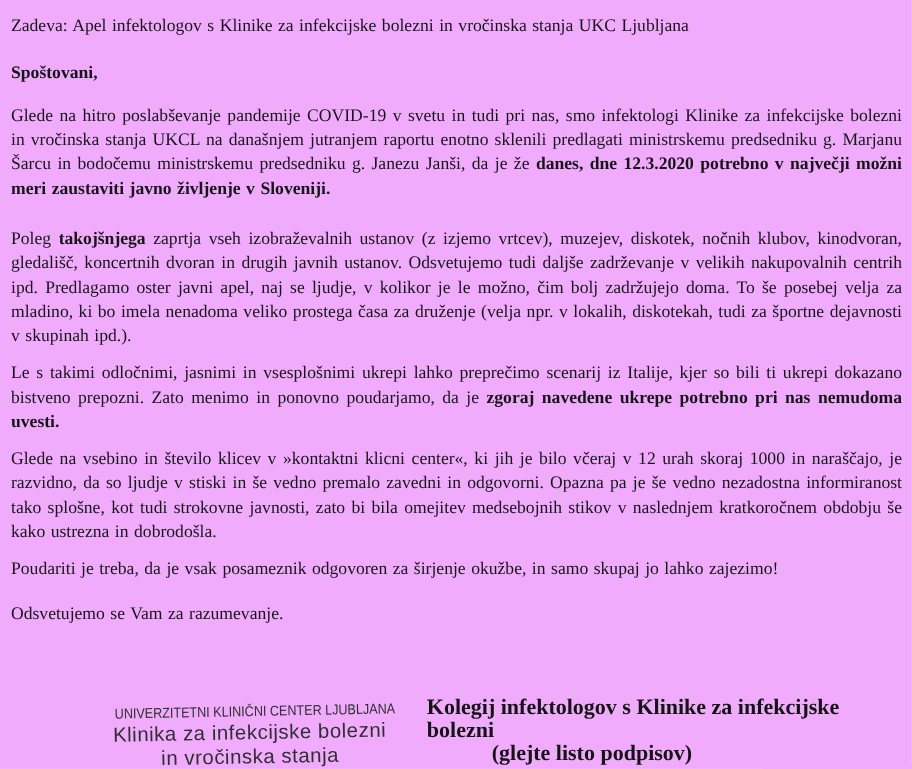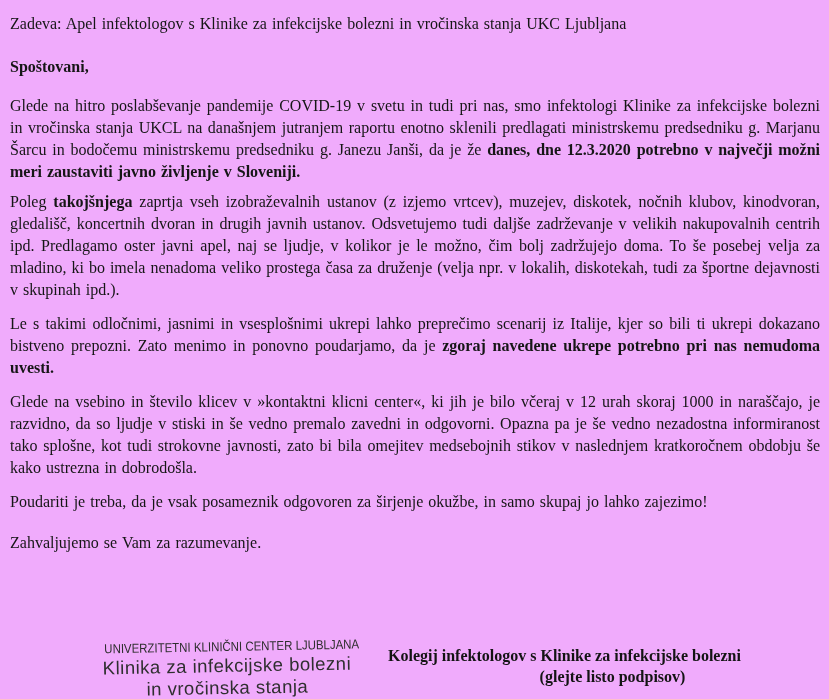--- a/index.html
+++ b/index.html
@@ -26,21 +26,21 @@
     white-space: nowrap;
   }
   .salutation {
     margin: 0 0 17px 0;
     font-weight: bold;
   }
   .para {
     text-align: justify;
     margin: 0 0 12px 0;
   }
-  .para.p1 { margin-bottom: 8px; }
+  .para.p1 { margin-bottom: 24px; }
   .para.p4 { }
   .b { font-weight: bold; }
   .emphasis { margin: 0 0 19px 0; }
   .thanks { margin: 0 0 18px 0; }
   .closing { margin: 0; }
 
   .footer {
     position: absolute;
     left: 0;
     top: 632px;
@@ -67,50 +67,50 @@
   }
   .stamp-l2, .stamp-l3 {
     font-size: 18.5px;
     line-height: 22px;
     letter-spacing: 0.5px;
     white-space: nowrap;
   }
   .sig {
     position: absolute;
     left: 388px;
-    top: 13px;
+    top: 1px;
     width: 390px;
     font-weight: bold;
-    font-size: 16px;
+    font-size: 20px;
     line-height: 21px;
     color: #141414;
     word-spacing: 0;
   }
-  .sig-l3 { padding-left: 59px; text-align: center; }
+  .sig-l3 { padding-left: 59px; }
 </style>
 </head>
 <body>
 
 <div class="page">
 
   <div class="subject">Zadeva: Apel infektologov s Klinike za infekcijske bolezni in vročinska stanja UKC Ljubljana</div>
 
   <div class="salutation">Spoštovani,</div>
 
   <p class="para p1"><span>Glede na hitro poslabševanje pandemije COVID-19 v svetu in tudi pri nas, smo infektologi Klinike za infekcijske bolezni in vročinska stanja UKCL na današnjem jutranjem raportu enotno sklenili predlagati ministrskemu predsedniku g. Marjanu Šarcu in bodočemu ministrskemu predsedniku g. Janezu Janši, da je že </span><span class="b">danes, dne 12.3.2020 potrebno v največji možni meri zaustaviti javno življenje v Sloveniji.</span></p>
 
   <p class="para p2"><span>Poleg </span><span class="b">takojšnjega</span><span> zaprtja vseh izobraževalnih ustanov (z izjemo vrtcev), muzejev, diskotek, nočnih klubov, kinodvoran, gledališč, koncertnih dvoran in drugih javnih ustanov. Odsvetujemo tudi daljše zadrževanje v velikih nakupovalnih centrih ipd. Predlagamo oster javni apel, naj se ljudje, v kolikor je le možno, čim bolj zadržujejo doma. To še posebej velja za mladino, ki bo imela nenadoma veliko prostega časa za druženje (velja npr. v lokalih, diskotekah, tudi za športne dejavnosti v skupinah ipd.).</span></p>
 
   <p class="para p3"><span>Le s takimi odločnimi, jasnimi in vsesplošnimi ukrepi lahko preprečimo scenarij iz Italije, kjer so bili ti ukrepi dokazano bistveno prepozni. Zato menimo in ponovno poudarjamo, da je </span><span class="b">zgoraj navedene ukrepe potrebno pri nas nemudoma uvesti.</span></p>
 
   <p class="para p4"><span>Glede na vsebino in število klicev v »kontaktni klicni center«, ki jih je bilo včeraj v 12 urah skoraj 1000 in naraščajo, je razvidno, da so ljudje v stiski in še vedno premalo zavedni in odgovorni. Opazna pa je še vedno nezadostna informiranost tako splošne, kot tudi strokovne javnosti, zato bi bila omejitev medsebojnih stikov v naslednjem kratkoročnem obdobju še kako ustrezna in dobrodošla.</span></p>
 
   <div class="emphasis">Poudariti je treba, da je vsak posameznik odgovoren za širjenje okužbe, in samo skupaj jo lahko zajezimo!</div>
 
-  <div class="thanks">Zahvaljujemo se Vam za razumevanje.</div>
+  <div class="thanks">Odsvetujemo se Vam za razumevanje.</div>
 
 
   <div class="footer">
 
     <div class="stamp">
       <div class="stamp-l1">UNIVERZITETNI KLINIČNI CENTER LJUBLJANA</div>
       <div class="stamp-l2">Klinika za infekcijske bolezni</div>
       <div class="stamp-l3">in vročinska stanja</div>
     </div>
 

